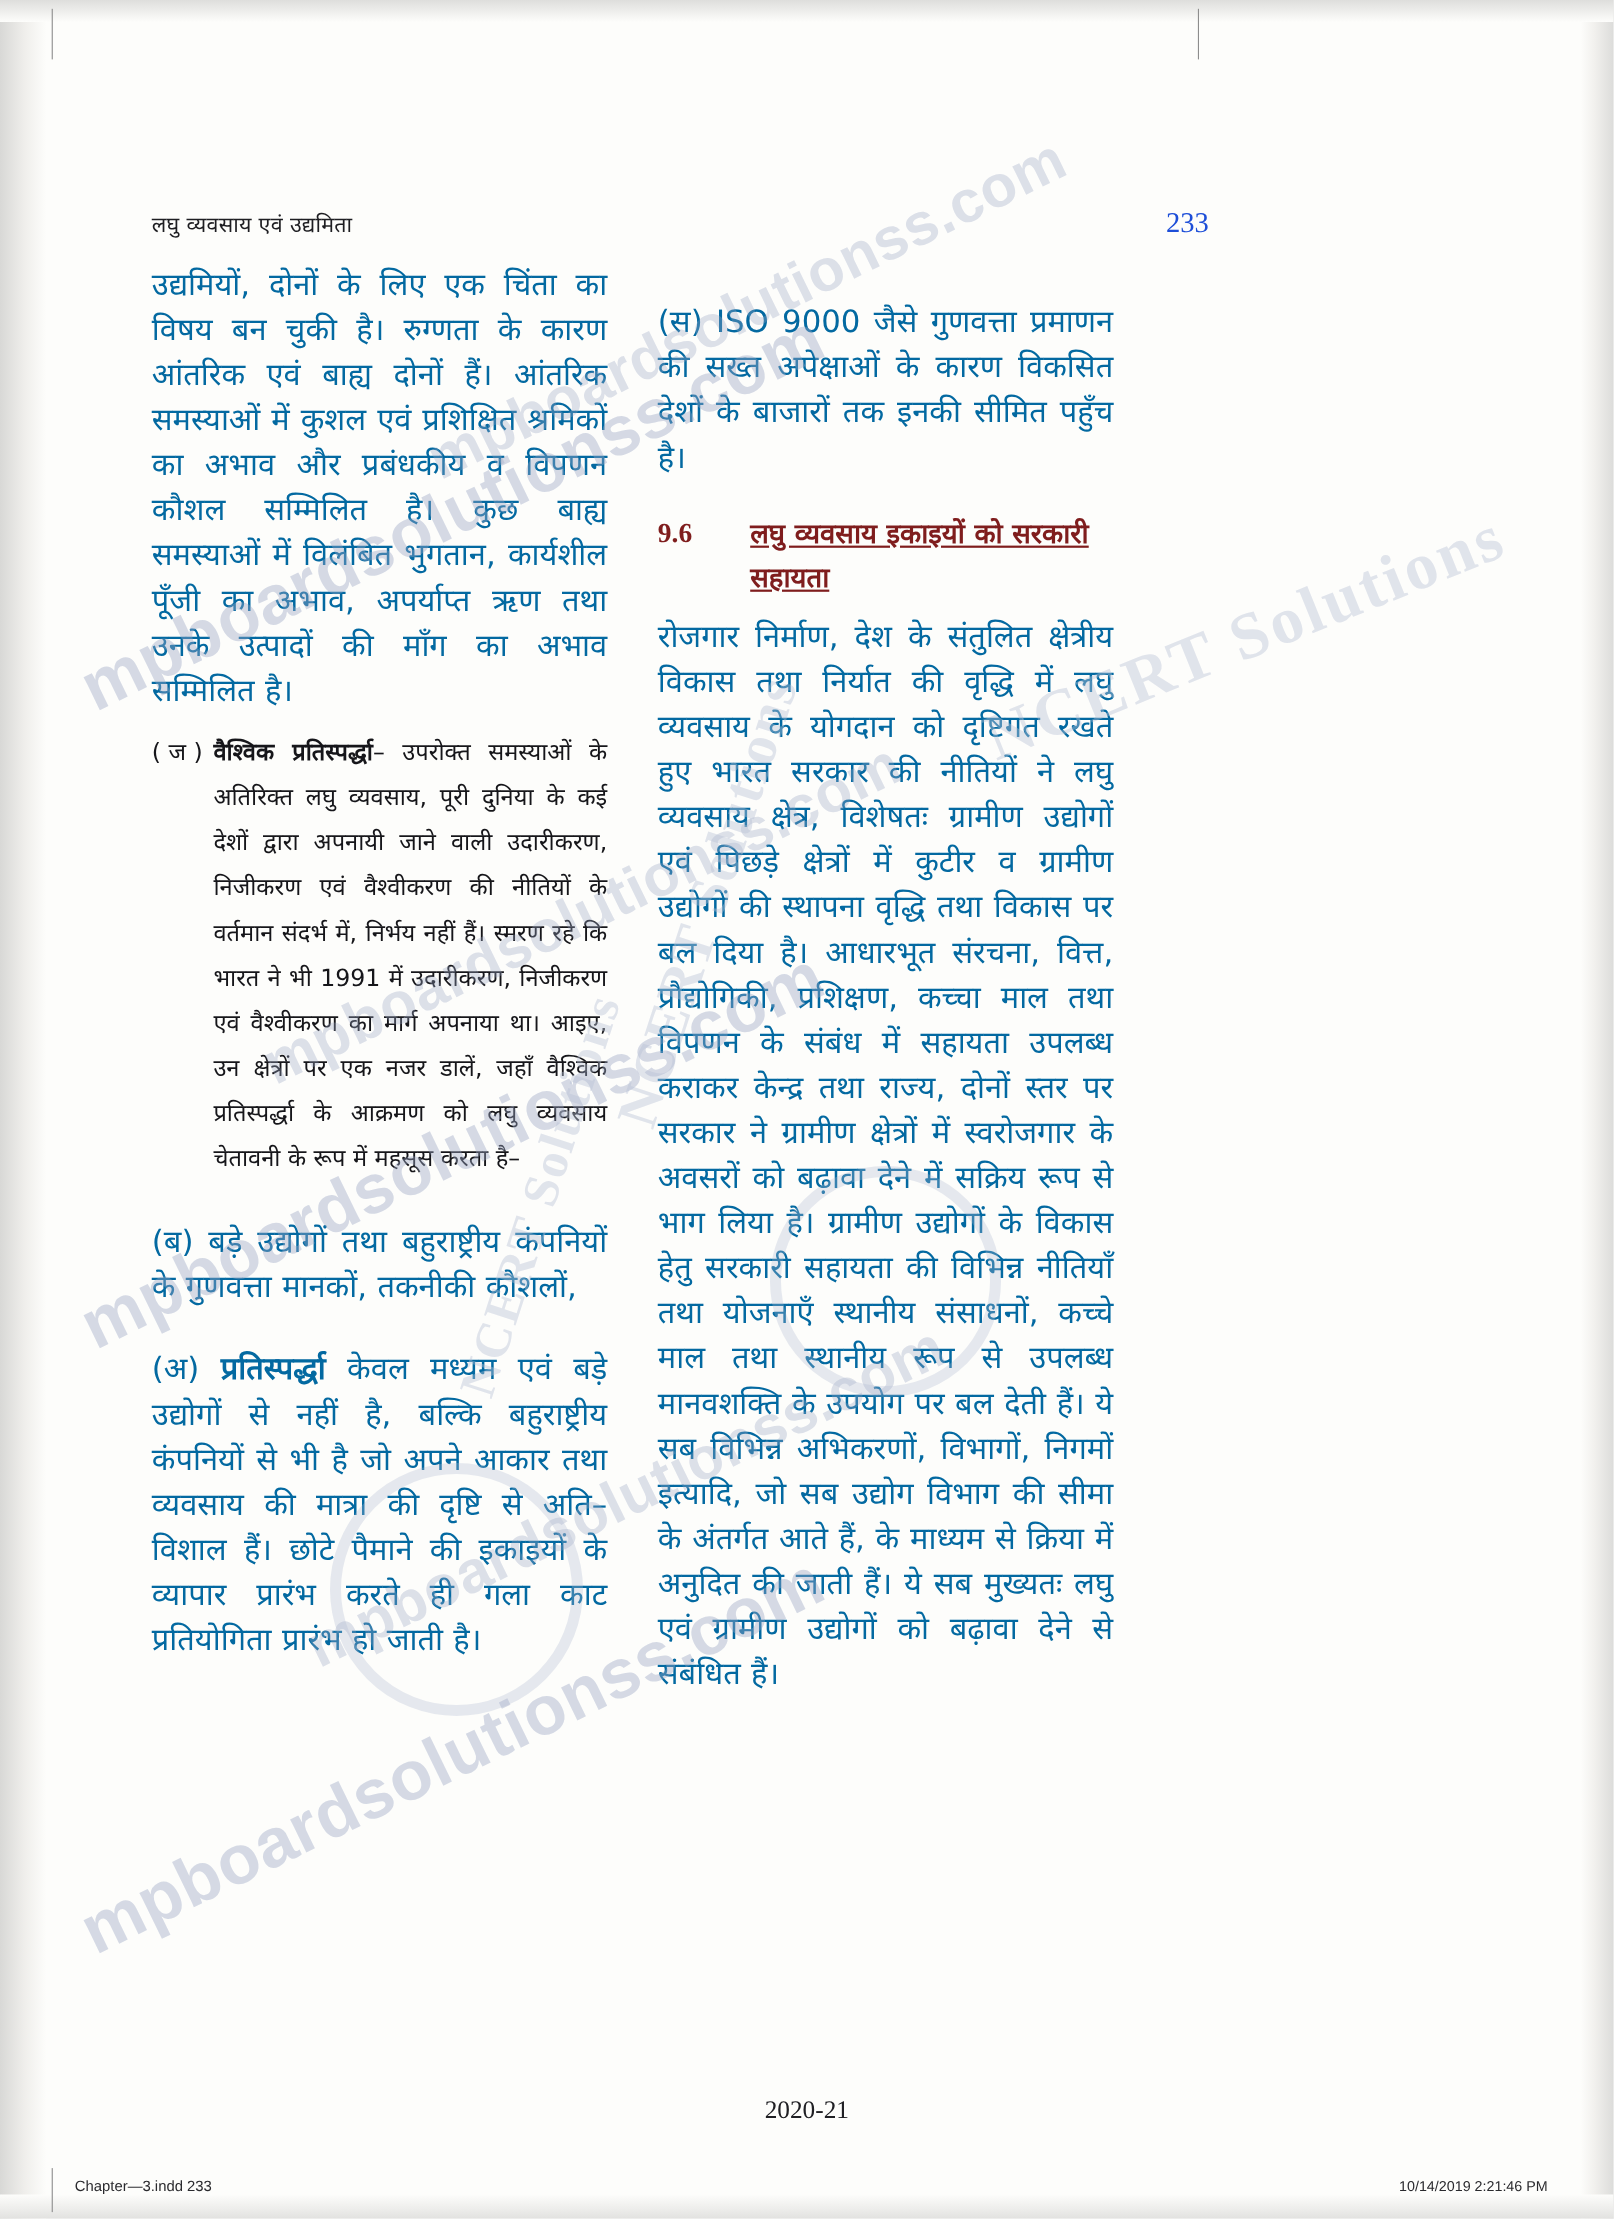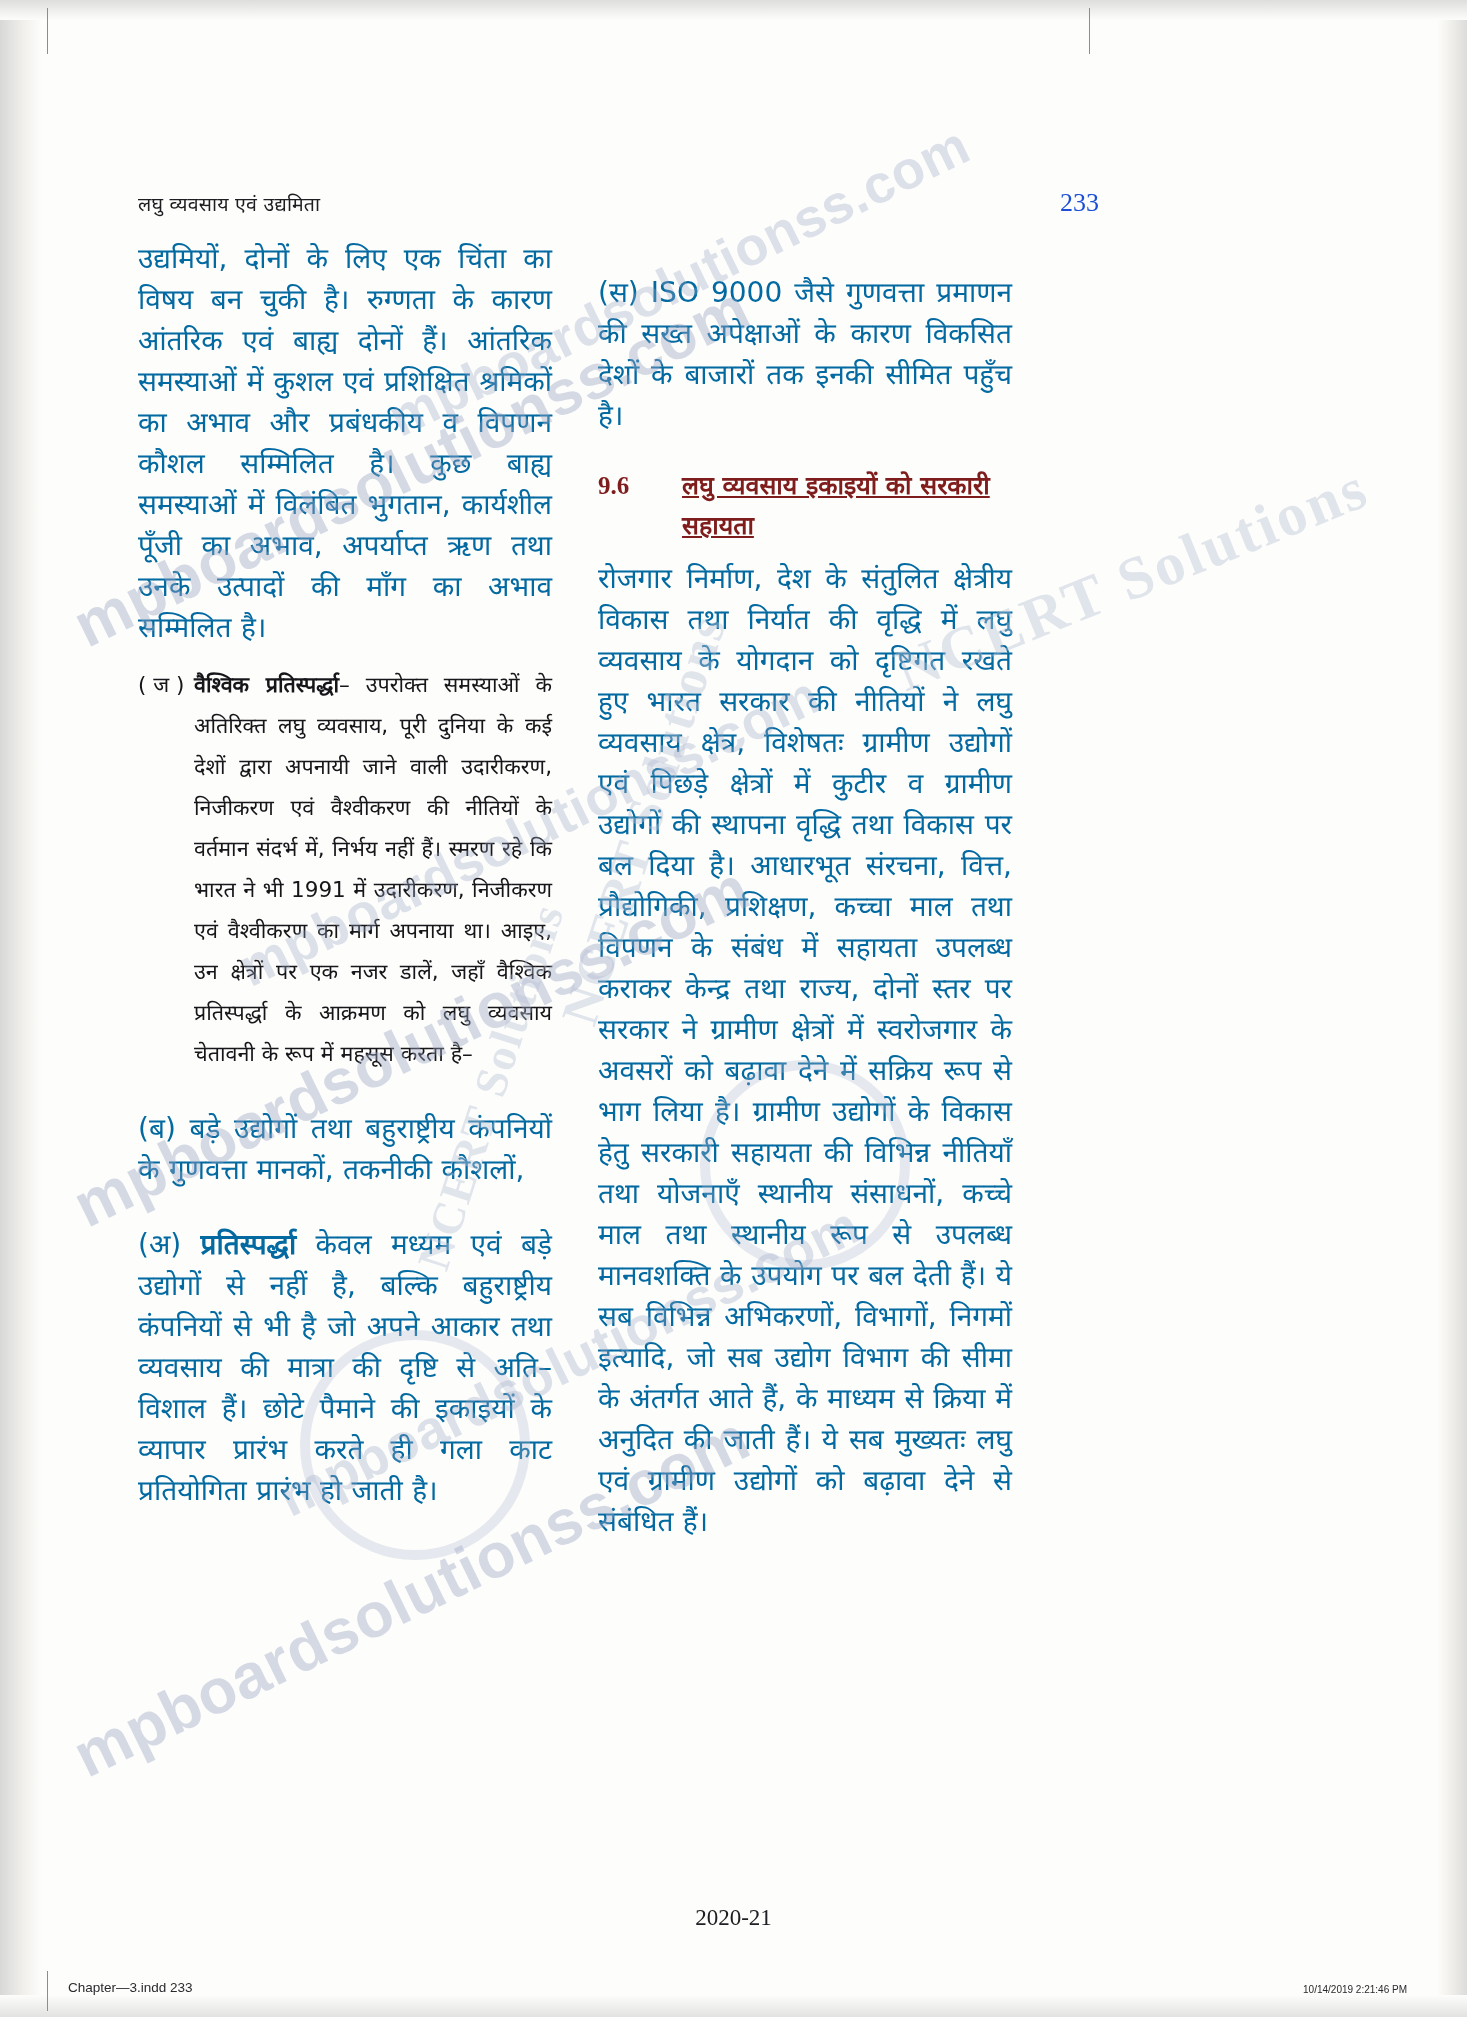--- a/index.html
+++ b/index.html
@@ -144,21 +144,21 @@
     font-family: "Liberation Sans", sans-serif;
     font-size: 13.5px;
     color: #2a2a2e;
     white-space: nowrap;
   }
   .printer-right {
     position: absolute;
     right: 60px;
     bottom: 22px;
     font-family: "Liberation Sans", sans-serif;
-    font-size: 10px;
+    font-size: 13px;
     color: #2a2a2e;
     white-space: nowrap;
   }
 
   
   .wm {
     position: absolute;
     font-family: "Liberation Sans", sans-serif;
     font-weight: 700;
     color: #9aa6c4;

